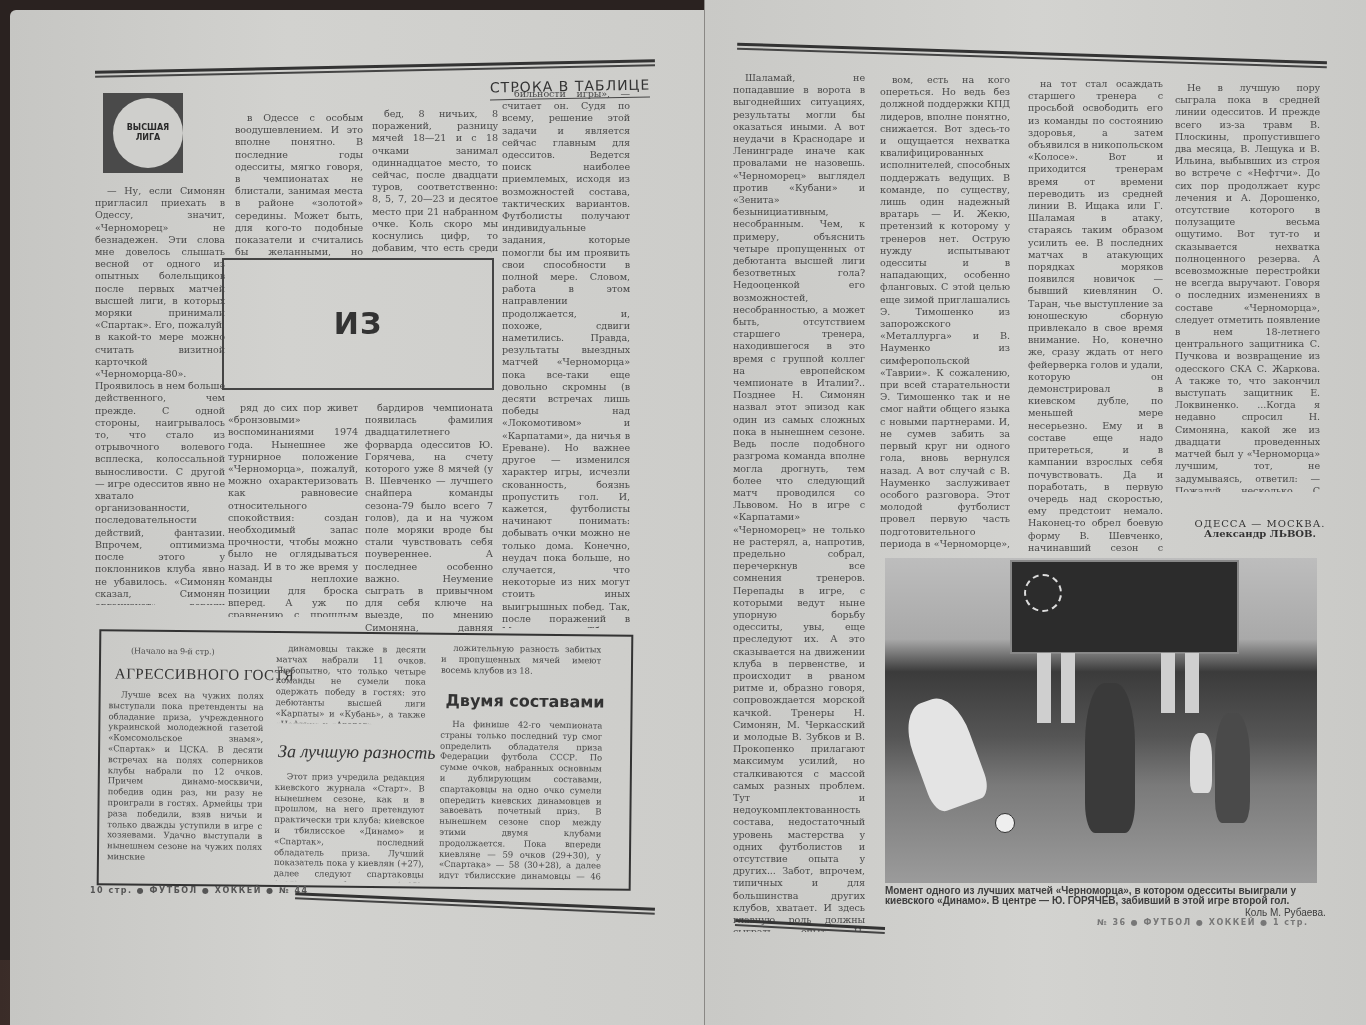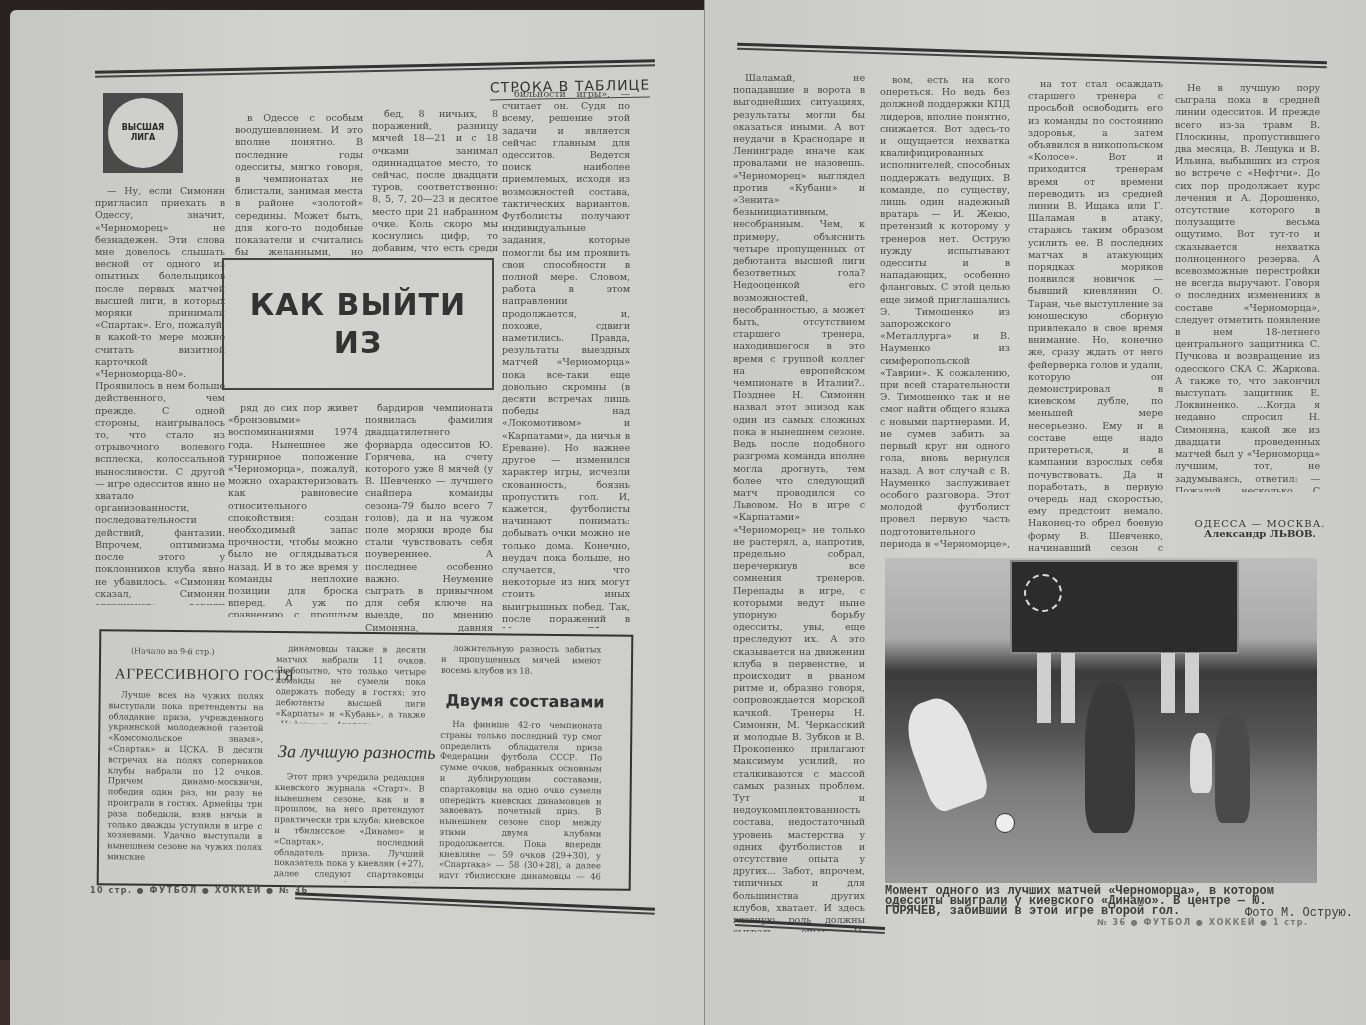--- a/index.html
+++ b/index.html
@@ -20,55 +20,54 @@
   .headline-box{position:absolute;border:2px solid #444;display:flex;flex-direction:column;align-items:center;justify-content:center;text-align:center;}
   .headline-box div{font-family:"DejaVu Sans",sans-serif;font-weight:bold;font-size:30px;line-height:38px;color:#333;letter-spacing:1px;}
   .boxed{position:absolute;border:2px solid #333;}
   .sub-h{position:absolute;font-family:"Liberation Serif",serif;color:#333;}
   .footer-line{position:absolute;font-family:"DejaVu Sans",sans-serif;font-size:8px;letter-spacing:1.5px;color:#555;font-weight:bold;}
   .photo{position:absolute;background:linear-gradient(180deg,#bdbdbd 0%,#a9a9a9 25%,#3b3b3b 35%,#555 55%,#7a7a7a 70%,#9b9b9b 100%);overflow:hidden;}
   .scoreboard{position:absolute;background:#2c2c2c;border:2px solid #888;}
   .clock{position:absolute;border-radius:50%;border:2px dashed #ddd;}
   .pillar{position:absolute;background:#cfcfcf;}
   .player{position:absolute;border-radius:40% 40% 20% 20%;}
-  .caption{position:absolute;font-family:Liberation Mono, monospace;font-size:12px;font-weight:bold;line-height:10px;color:#3d3d3d;}
+  .caption{position:absolute;font-family:Liberation Sans, sans-serif;font-size:10px;font-weight:bold;line-height:10px;color:#3d3d3d;}
   .sign{position:absolute;font-size:10px;text-align:center;color:#333;}
 </style>
 </head>
 <body>
 
 <div class="bg-bottom"></div>
 
 <div class="page left">
   <div class="rule" style="left:85px;top:55px;width:560px;transform:rotate(-1.2deg);"></div>
   <div class="rubric" style="left:480px;top:68px;transform:rotate(-1deg);">СТРОКА В ТАБЛИЦЕ</div>
   <div class="rubric-line" style="left:480px;top:88px;width:160px;transform:rotate(-1deg);"></div>
 
-  <div class="logo" style="left:93px;top:83px;width:80px;height:80px;">
+  <div class="logo" style="left:93px;top:83px;width:80px;height:80px;justify-content:flex-end;">
     <div class="ball">
       <span>ВЫСШАЯ</span>
       <span>ЛИГА</span>
     </div>
   </div>
 
   <div class="col" style="left:85px;top:175px;width:130px;height:420px;overflow:hidden;">
     <p>— Ну, если Симонян пригласил приехать в Одессу, значит, «Черноморец» не безнадежен. Эти слова мне довелось слышать весной от одного из опытных болельщиков после первых матчей высшей лиги, в которых моряки принимали «Спартак». Его, пожалуй, в какой-то мере можно считать визитной карточкой «Черноморца-80». Проявилось в нем больше действенного, чем прежде. С одной стороны, наигрывалось то, что стало из отрывочного волевого всплеска, колоссальной выносливости. С другой — игре одесситов явно не хватало организованности, последовательности действий, фантазии. Впрочем, оптимизма после этого у поклонников клуба явно не убавилось. «Симонян сказал, Симонян организует», — верили они. Такое частое упоминание имени столь уважаемого в нашем футболе специалиста отнюдь не случайно. Дело в том, что решение вопроса о кандидатуре на пост главного старшего тренера «Черноморца» в период межсезонья затянулось. А потому согласие Н. Симоняна принять команду было воспринято</p>
   </div>
   <div class="col" style="left:225px;top:102px;width:128px;height:148px;overflow:hidden;">
     <p>в Одессе с особым воодушевлением. И это вполне понятно. В последние годы одесситы, мягко говоря, в чемпионатах не блистали, занимая места в районе «золотой» середины. Может быть, для кого-то подобные показатели и считались бы желанными, но только не для местной футбольной публики, которая</p>
   </div>
   <div class="col" style="left:362px;top:98px;width:126px;height:150px;overflow:hidden;">
     <p>бед, 8 ничьих, 8 поражений, разницу мячей 18—21 и с 18 очками занимал одиннадцатое место, то сейчас, после двадцати туров, соответственно: 8, 5, 7, 20—23 и десятое место при 21 набранном очке. Коль скоро мы коснулись цифр, то добавим, что есть среди них еще некоторые, весьма приятные. Так, в числе лидеров-бом-</p>
   </div>
   <div class="col" style="left:492px;top:78px;width:128px;height:540px;overflow:hidden;">
     <p>бильности игры», — считает он. Судя по всему, решение этой задачи и является сейчас главным для одесситов. Ведется поиск наиболее приемлемых, исходя из возможностей состава, тактических вариантов. Футболисты получают индивидуальные задания, которые помогли бы им проявить свои способности в полной мере. Словом, работа в этом направлении продолжается, и, похоже, сдвиги наметились. Правда, результаты выездных матчей «Черноморца» пока все-таки еще довольно скромны (в десяти встречах лишь победы над «Локомотивом» и «Карпатами», да ничья в Ереване). Но важнее другое — изменился характер игры, исчезли скованность, боязнь пропустить гол. И, кажется, футболисты начинают понимать: добывать очки можно не только дома. Конечно, неудач пока больше, но случается, что некоторые из них могут стоить иных выигрышных побед. Так, после поражений в Минске и Тбилиси настроение тренеров отнюдь не было удручающим. В обеих встречах, несмотря на самые неожиданные и порой крайне неприятные для моряков повороты, они, тем не менее, не сникли, а, напротив, продолжали с еще большим упорством идти вперед. И будь поточнее в Минске В. Лещук, а в Тбилиси — Г.</p>
   </div>
 
   <div class="headline-box" style="left:212px;top:248px;width:268px;height:128px;">
-    <div>КАК ВЫЙТИ</div>
     <div>ИЗ</div>
   </div>
 
   <div class="col" style="left:218px;top:392px;width:130px;height:215px;overflow:hidden;">
     <p>ряд до сих пор живет «бронзовыми» воспоминаниями 1974 года. Нынешнее же турнирное положение «Черноморца», пожалуй, можно охарактеризовать как равновесие относительного спокойствия: создан необходимый запас прочности, чтобы можно было не оглядываться назад. И в то же время у команды неплохие позиции для броска вперед. А уж по сравнению с прошлым годом оно и вовсе говорит о заметных сдвигах. Если в предыдущем первенстве после двадцати одного тура клуб имел 5 по-</p>
   </div>
   <div class="col" style="left:355px;top:392px;width:128px;height:230px;overflow:hidden;">
     <p>бардиров чемпионата появилась фамилия двадцатилетнего форварда одесситов Ю. Горячева, на счету которого уже 8 мячей (у В. Шевченко — лучшего снайпера команды сезона-79 было всего 7 голов), да и на чужом поле моряки вроде бы стали чувствовать себя поувереннее. А последнее особенно важно. Неумение сыграть в привычном для себя ключе на выезде, по мнению Симоняна, давняя хроническая болезнь «Черноморца», мешающая клубу двигаться вперед. «А продвижение возможно лишь при одном условии — ста-</p>
   </div>
 
@@ -87,21 +86,21 @@
     </div>
     <div class="col" style="left:340px;top:8px;width:160px;height:36px;overflow:hidden;font-size:8.5px;line-height:10.8px;">
       <p>ложительную разность забитых и пропущенных мячей имеют восемь клубов из 18.</p>
     </div>
     <div class="sub-h" style="left:345px;top:56px;font-size:16px;font-weight:bold;font-family:'DejaVu Sans',sans-serif;">Двумя составами</div>
     <div class="col" style="left:340px;top:84px;width:162px;height:160px;overflow:hidden;font-size:8.5px;line-height:10.8px;">
       <p>На финише 42-го чемпионата страны только последний тур смог определить обладателя приза Федерации футбола СССР. По сумме очков, набранных основным и дублирующим составами, спартаковцы на одно очко сумели опередить киевских динамовцев и завоевать почетный приз. В нынешнем сезоне спор между этими двумя клубами продолжается. Пока впереди киевляне — 59 очков (29+30), у «Спартака» — 58 (30+28), а далее идут тбилисские динамовцы — 46 (23+23).</p>
     </div>
   </div>
 
-  <div class="footer-line" style="left:80px;top:876px;">10 стр. ● ФУТБОЛ ● ХОККЕЙ ● № 36</div>
+  <div class="footer-line" style="left:80px;top:876px;">10 стр. ● ФУТБОЛ ● ХОККЕЙ ● № 44</div>
   <div class="rule" style="left:285px;top:890px;width:360px;transform:rotate(2.5deg);"></div>
 </div>
 
 <div class="spine"></div>
 
 <div class="page right">
   <div class="rule" style="left:32px;top:52px;width:590px;transform:rotate(1.8deg);"></div>
 
   <div class="col" style="left:28px;top:72px;width:132px;height:860px;overflow:hidden;">
     <p>Шаламай, не попадавшие в ворота в выгоднейших ситуациях, результаты могли бы оказаться иными. А вот неудачи в Краснодаре и Ленинграде иначе как провалами не назовешь. «Черноморец» выглядел против «Кубани» и «Зенита» безынициативным, несобранным. Чем, к примеру, объяснить четыре пропущенных от дебютанта высшей лиги безответных гола? Недооценкой его возможностей, несобранностью, а может быть, отсутствием старшего тренера, находившегося в это время с группой коллег на европейском чемпионате в Италии?.. Позднее Н. Симонян назвал этот эпизод как один из самых сложных пока в нынешнем сезоне. Ведь после подобного разгрома команда вполне могла дрогнуть, тем более что следующий матч проводился со Львовом. Но в игре с «Карпатами» «Черноморец» не только не растерял, а, напротив, предельно собрал, перечеркнув все сомнения тренеров. Перепады в игре, с которыми ведут ныне упорную борьбу одесситы, увы, еще преследуют их. А это сказывается на движении клуба в первенстве, и происходит в рваном ритме и, образно говоря, сопровождается морской качкой. Тренеры Н. Симонян, М. Черкасский и молодые В. Зубков и В. Прокопенко прилагают максимум усилий, но сталкиваются с массой самых разных проблем. Тут и недоукомплектованность состава, недостаточный уровень мастерства у одних футболистов и отсутствие опыта у других... Забот, впрочем, типичных и для большинства других клубов, хватает. И здесь главную роль должны сыграть опыт Н. Симоняна и М. Черкасского вместе с молодостью и энтузиазмом их помощников. Специалисты говорят: «Команда, думающая о хорошем результате, непременно должна в каждой линии иметь своих лидеров». В сегодняшнем «Черноморце», по мнению Н. Симоняна, таковыми можно считать вратаря И. Жекю, защитника В. Головина, полузащитников В. Лещука и В. Плоскину, нападающего В. Шевченко. Сло-</p>
@@ -127,17 +126,17 @@
     <div class="pillar" style="left:176px;top:95px;width:14px;height:70px;"></div>
     <div class="pillar" style="left:276px;top:95px;width:14px;height:60px;"></div>
     <div class="pillar" style="left:300px;top:95px;width:14px;height:60px;"></div>
     <div class="player" style="left:30px;top:140px;width:60px;height:110px;background:#e4e4e4;transform:rotate(-20deg);"></div>
     <div class="player" style="left:200px;top:125px;width:50px;height:150px;background:#3a3a3a;"></div>
     <div class="player" style="left:330px;top:155px;width:35px;height:110px;background:#4a4a4a;"></div>
     <div class="player" style="left:305px;top:175px;width:22px;height:60px;background:#dcdcdc;"></div>
     <div style="position:absolute;left:110px;top:255px;width:18px;height:18px;border-radius:50%;background:#eee;border:1px solid #333;"></div>
   </div>
   <div class="caption" style="left:180px;top:886px;width:432px;">Момент одного из лучших матчей «Черноморца», в котором одесситы выиграли у киевского «Динамо». В центре — Ю. ГОРЯЧЕВ, забивший в этой игре второй гол.</div>
-  <div class="caption" style="left:540px;top:908px;font-weight:normal;">Фото М. Острую.</div>
+  <div class="caption" style="left:540px;top:908px;font-weight:normal;">Коль М. Рубаева.</div>
 
   <div class="rule" style="left:30px;top:923px;width:150px;transform:rotate(3deg);"></div>
   <div class="footer-line" style="left:392px;top:918px;color:#777;">№ 36 ● ФУТБОЛ ● ХОККЕЙ ● 1 стр.</div>
 </div>
 
 </body></html>

